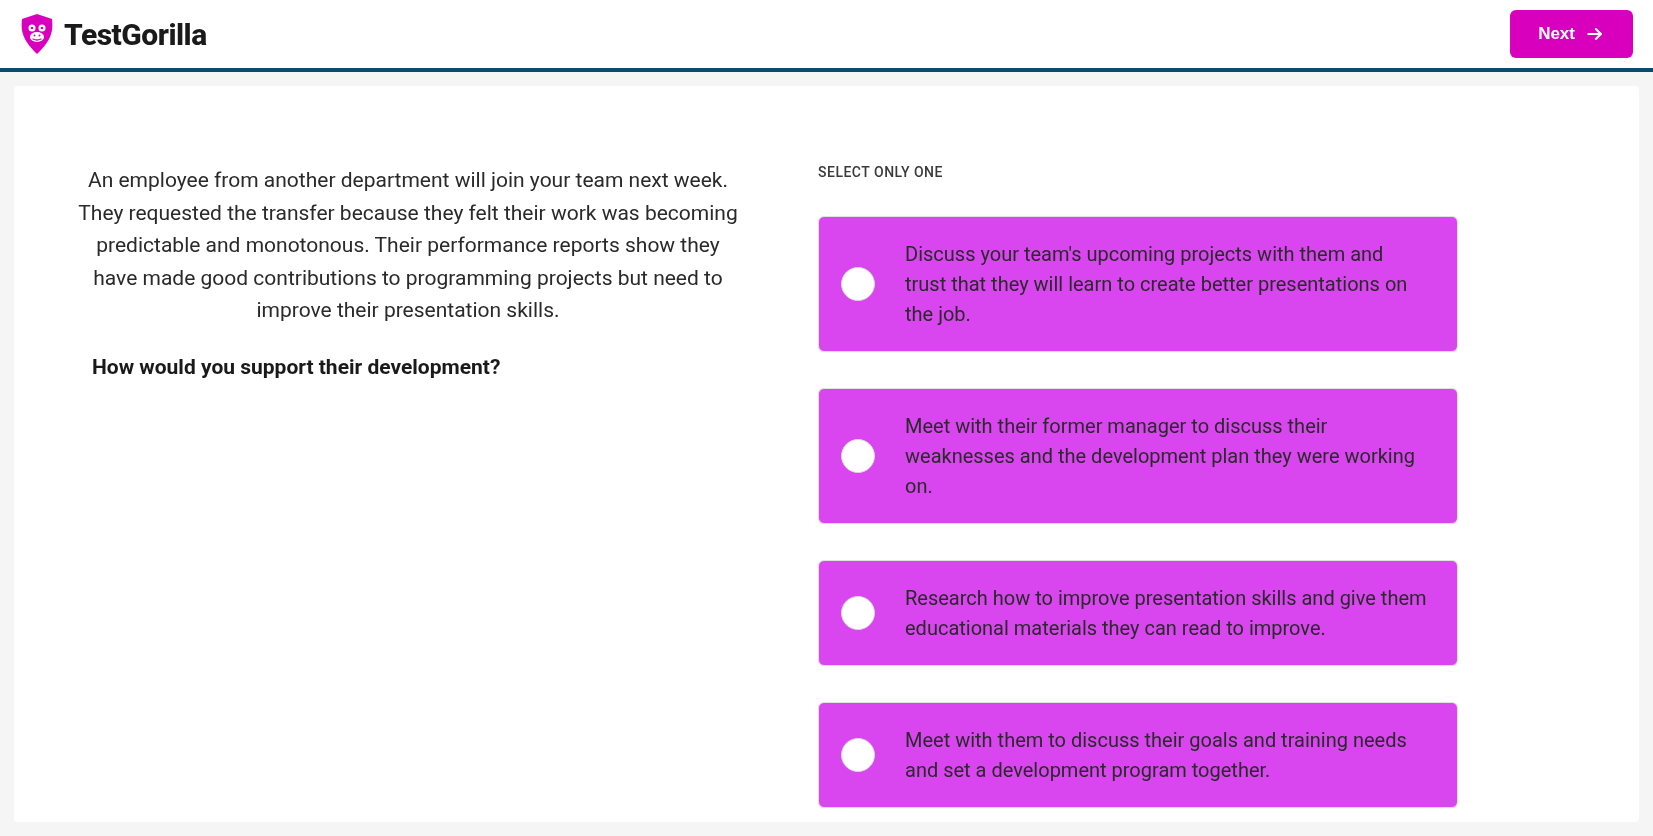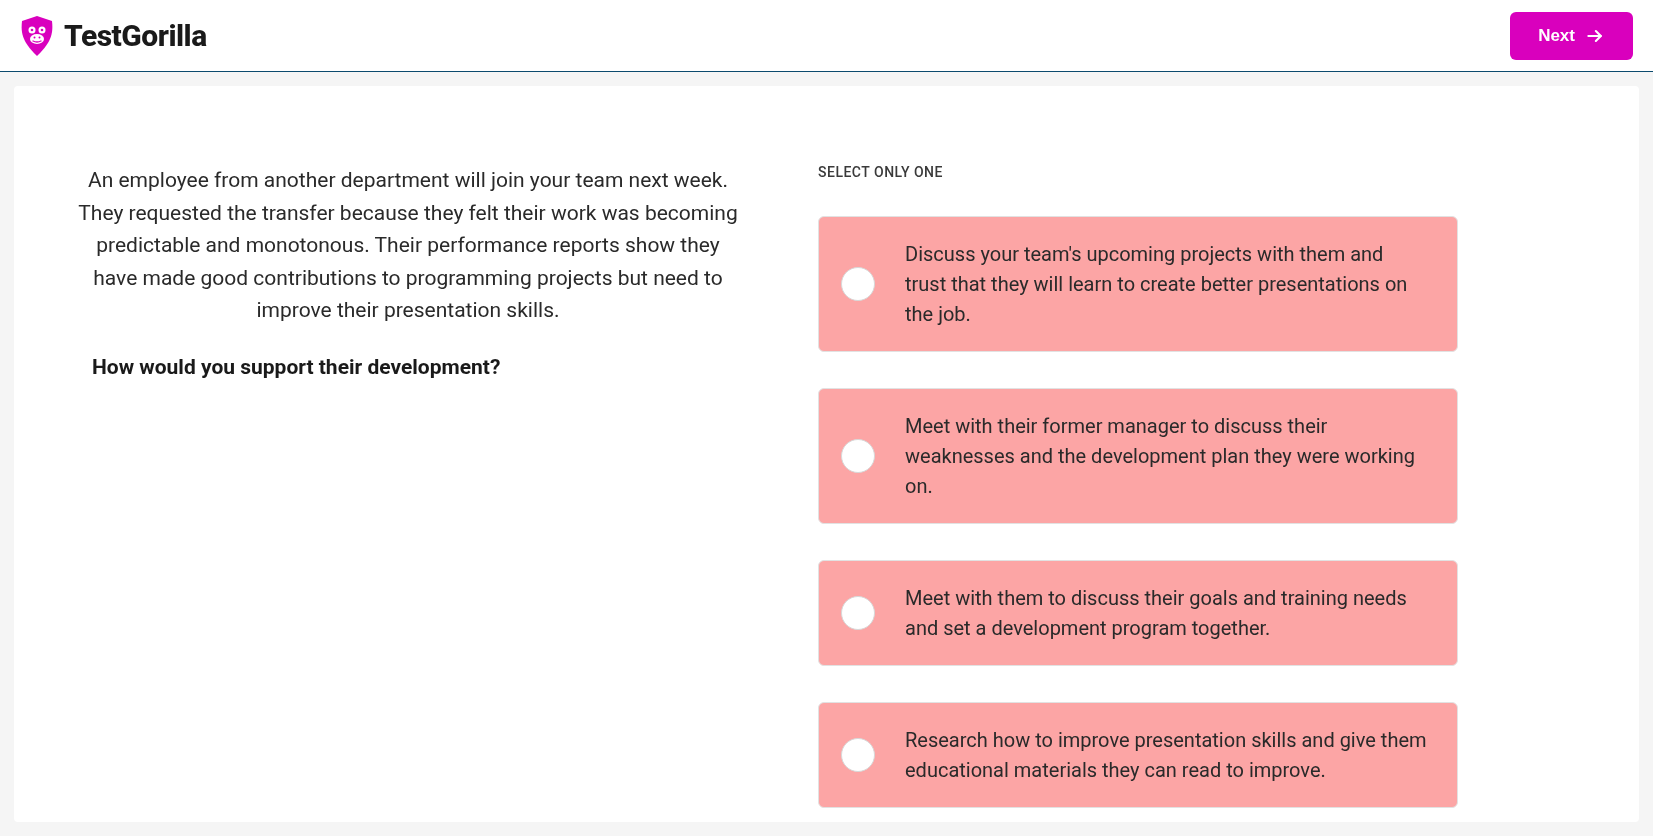--- a/index.html
+++ b/index.html
@@ -9,21 +9,21 @@
   }
   body {
     font-family: -apple-system, BlinkMacSystemFont, "Segoe UI", Roboto, Helvetica, Arial, sans-serif;
     background: #f5f5f5;
     width: 1653px;
     height: 836px;
     overflow: hidden;
   }
   .header {
     background: #ffffff;
-    border-bottom: 1px solid #0c4a6e;
+    border-bottom: 4px solid #0c4a6e;
     height: 72px;
     display: flex;
     align-items: center;
     justify-content: space-between;
     padding: 0 20px 0 20px;
   }
   .logo-wrap {
     display: flex;
     align-items: center;
     gap: 10px;
@@ -99,21 +99,21 @@
     gap: 36px;
   }
   .option {
     border: 1px solid #e2e2e2;
     border-radius: 6px;
     padding: 22px 28px 22px 22px;
     display: flex;
     align-items: center;
     gap: 30px;
     cursor: pointer;
-    background: #fca5a5;
+    background: #d946ef;
   }
   .radio {
     flex: 0 0 auto;
     width: 34px;
     height: 34px;
     border: 1px solid #d8d8d8;
     border-radius: 50%;
     background: #ffffff;
   }
   .option-text {
@@ -160,21 +160,21 @@
       <label class="option">
         <span class="radio"></span>
         <span class="option-text">Discuss your team's upcoming projects with them and trust that they will learn to create better presentations on the job.</span>
       </label>
       <label class="option">
         <span class="radio"></span>
         <span class="option-text">Meet with their former manager to discuss their weaknesses and the development plan they were working on.</span>
       </label>
       <label class="option">
         <span class="radio"></span>
-        <span class="option-text">Meet with them to discuss their goals and training needs and set a development program together.</span>
+        <span class="option-text">Research how to improve presentation skills and give them educational materials they can read to improve.</span>
       </label>
       <label class="option">
         <span class="radio"></span>
-        <span class="option-text">Research how to improve presentation skills and give them educational materials they can read to improve.</span>
+        <span class="option-text">Meet with them to discuss their goals and training needs and set a development program together.</span>
       </label>
     </div>
   </div>
 </div>
 
 </body></html>

